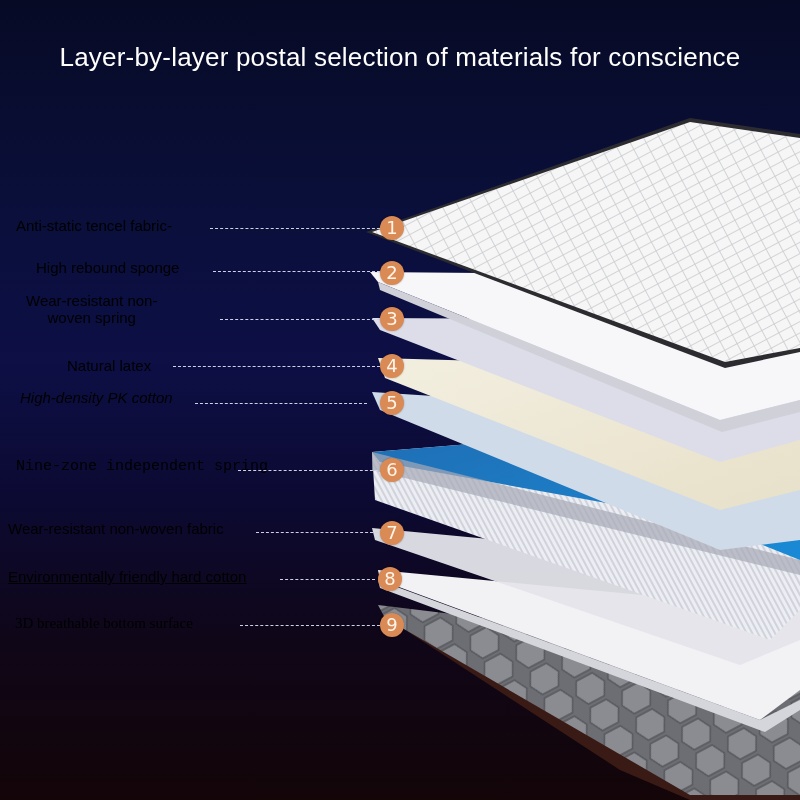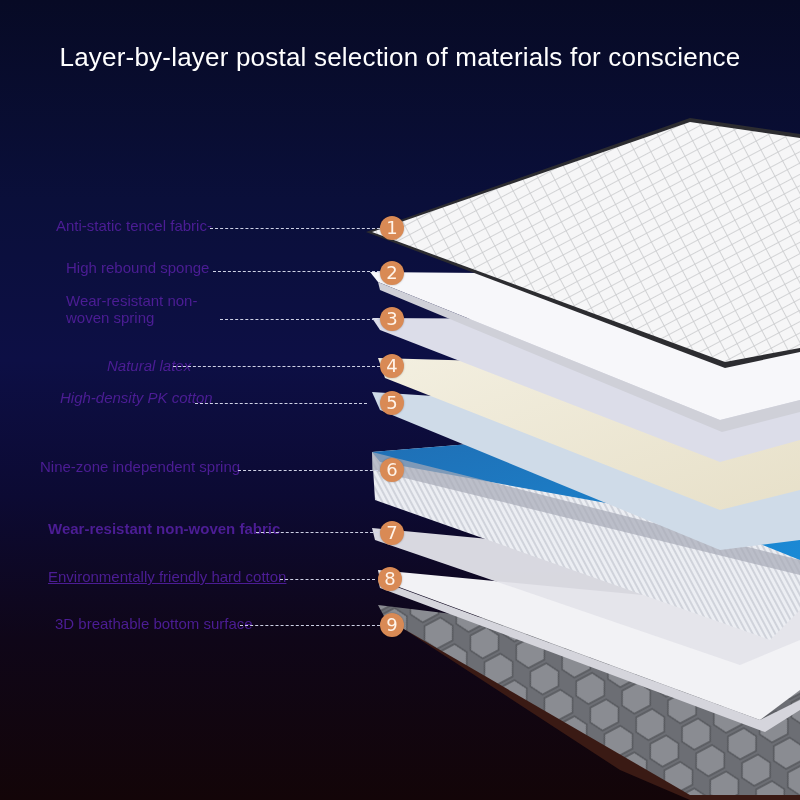--- a/index.html
+++ b/index.html
@@ -8,23 +8,22 @@
     font-family: "Liberation Sans", "DejaVu Sans", sans-serif;
     background: linear-gradient(180deg, #070a25 0%, #0a0f3a 25%, #0d0f45 45%, #0c0a33 62%, #0f0618 80%, #130508 100%);
   }
   .title {
     position: absolute; left: 0; top: 42px; width: 800px; text-align: center;
     color: #ffffff; font-size: 26px; letter-spacing: 0.2px;
     font-family: "Liberation Sans", sans-serif;
   }
   .art { position: absolute; left: 0; top: 0; width: 800px; height: 800px; }
   .label {
-    position: absolute; color: #4c1d95; font-size: 15px; line-height: 17px;
+    position: absolute; color: #000000; font-size: 15px; line-height: 17px;
     white-space: nowrap;
-    margin-left: 40px;
   }
   .leader {
     position: absolute; height: 0; border-top: 1px dashed #cfd2e6;
   }
   .badge {
     position: absolute; width: 24px; height: 24px; border-radius: 50%;
     background: #d98a55; color: #fff4ea; font-size: 18px; line-height: 24px;
     text-align: center; font-family: "DejaVu Sans", sans-serif;
     box-shadow: 0 0 2px rgba(0,0,0,0.3);
   }
@@ -98,46 +97,46 @@
   <g>
     <polygon points="366,232 690,118 800,134 800,352 725,368" fill="#2c2c30"></polygon>
     <polygon points="372,232 690,122 800,138 800,348 725,362" fill="url(#quilt)"></polygon>
   </g>
 </svg>
 
 <div class="label" style="left:16px; top:217px;">Anti-static tencel fabric-</div>
 <div class="leader" style="left:210px; top:228px; width:170px;"></div>
 <div class="badge" style="left:380px; top:216px;">1</div>
 
-<div class="label" style="left:26px; top:259px;text-align:right;">High rebound sponge</div>
+<div class="label" style="left:36px; top:259px;text-align:right;">High rebound sponge</div>
 <div class="leader" style="left:213px; top:271px; width:167px;"></div>
 <div class="badge" style="left:380px; top:261px;">2</div>
 
-<div class="label" style="left:26px; top:292px;">
+<div class="label" style="left:26px; top:292px;text-align:center;">
   <div>Wear-resistant non-</div>
   <div>woven spring</div>
 </div>
 <div class="leader" style="left:220px; top:319px; width:160px;"></div>
 <div class="badge" style="left:380px; top:307px;">3</div>
 
-<div class="label" style="left:67px; top:357px;font-style:italic;">Natural latex</div>
+<div class="label" style="left:67px; top:357px;">Natural latex</div>
 <div class="leader" style="left:173px; top:366px; width:207px;"></div>
 <div class="badge" style="left:380px; top:354px;">4</div>
 
 <div class="label" style="left:20px; top:389px;font-style:italic;">High-density PK cotton</div>
 <div class="leader" style="left:195px; top:403px; width:172px;"></div>
 <div class="badge" style="left:380px; top:391px;">5</div>
 
-<div class="label" style="left:0; top:458px;">Nine-zone independent spring</div>
+<div class="label" style="left:16px; top:458px;font-family:Liberation Mono, monospace;">Nine-zone independent spring</div>
 <div class="leader" style="left:238px; top:470px; width:140px;"></div>
 <div class="badge" style="left:380px; top:458px;">6</div>
 
-<div class="label" style="left:8px; top:520px;font-weight:bold;">Wear-resistant non-woven fabric</div>
+<div class="label" style="left:8px; top:520px;">Wear-resistant non-woven fabric</div>
 <div class="leader" style="left:256px; top:532px; width:122px;"></div>
 <div class="badge" style="left:380px; top:521px;">7</div>
 
 <div class="label" style="left:8px; top:568px;text-decoration:underline;">Environmentally friendly hard cotton</div>
 <div class="leader" style="left:280px; top:579px; width:95px;"></div>
 <div class="badge" style="left:378px; top:567px;">8</div>
 
-<div class="label" style="left:15px; top:615px;">3D breathable bottom surface</div>
+<div class="label" style="left:15px; top:615px;font-family:Liberation Serif, serif;">3D breathable bottom surface</div>
 <div class="leader" style="left:240px; top:625px; width:140px;"></div>
 <div class="badge" style="left:380px; top:613px;">9</div>
 
 </body></html>

